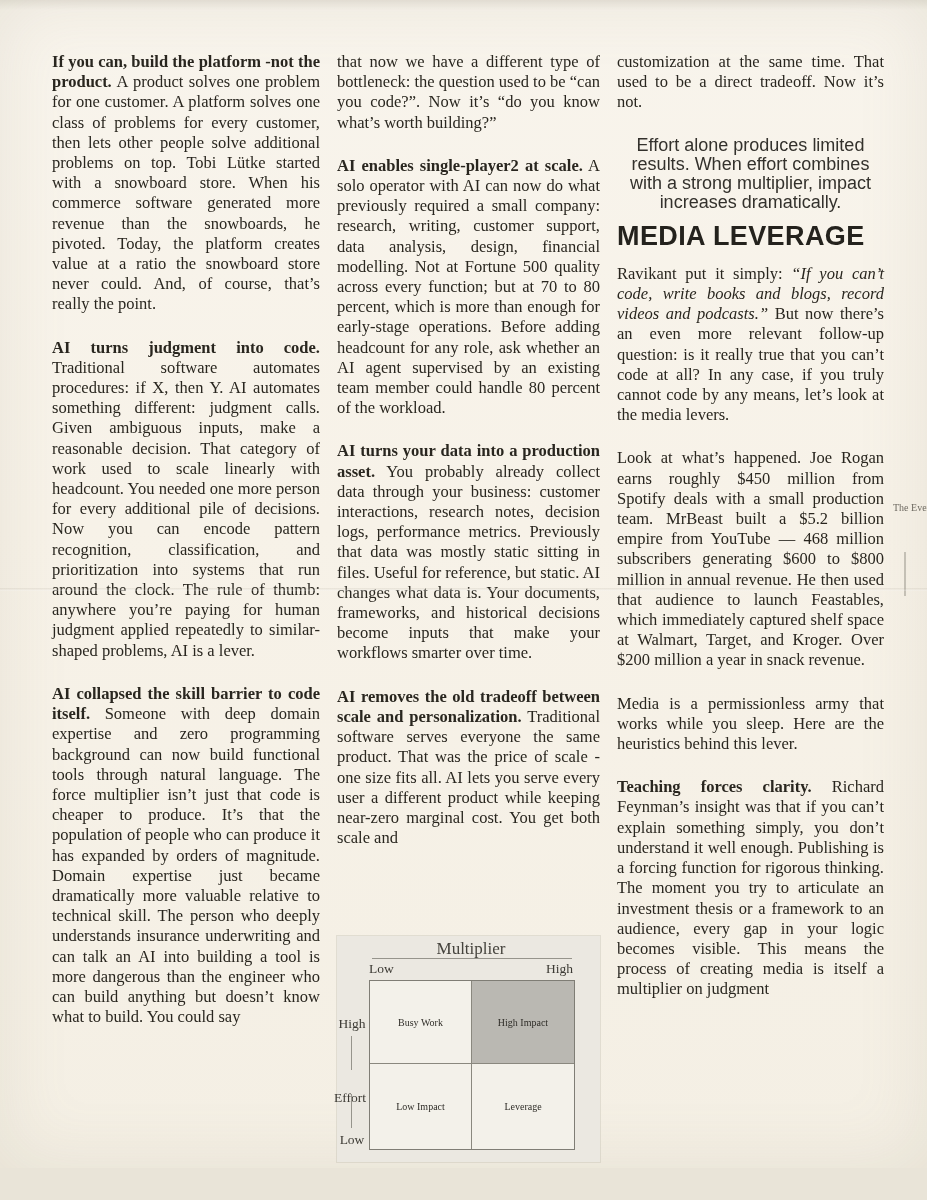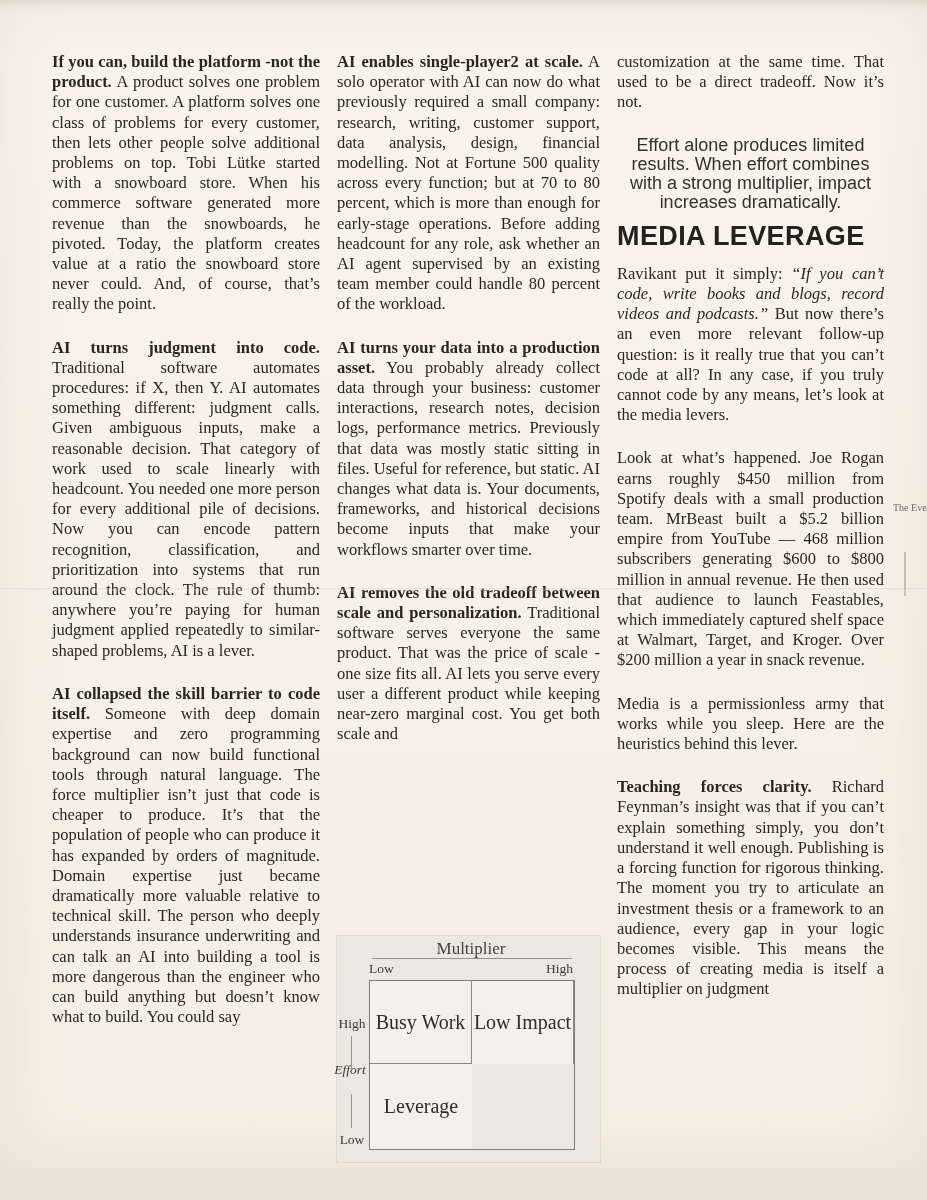--- a/index.html
+++ b/index.html
@@ -47,29 +47,29 @@
     position:absolute;left:32px;top:25px;width:204px;
     display:flex;justify-content:space-between;font-size:13.5px;color:#3c3a34;
   }
   .matrix{
     position:absolute;left:32px;top:44px;width:204px;height:168px;
     border:1px solid #7f7d75;display:grid;
     grid-template-columns:102px 102px;grid-template-rows:83px 85px;
   }
   .cell{
     background:#f3f1ea;display:flex;align-items:center;justify-content:center;
-    font-size:20px;color:#2f2d28;
+    font-size:10px;color:#2f2d28;
   }
   .cell.c1{border-right:1px solid #8a887f;border-bottom:1px solid #8a887f;}
   .cell.c2{border-bottom:1px solid #8a887f;}
   .cell.c3{border-right:1px solid #8a887f;}
   .cell.hl{background:#bab8b2;}
   .ytick{position:absolute;width:34px;text-align:center;font-size:13.5px;color:#3c3a34;}
   .ytick.high{left:-2px;top:80px;}
-  .ytick.effort{left:-4px;top:126px;font-style:italic;}
+  .ytick.effort{left:-4px;top:154px;}
   .ytick.low{left:-2px;top:196px;}
   .ytick-line{position:absolute;left:14px;width:1px;background:#96948c;}
   .ytl1{top:100px;height:34px;}
   .ytl2{top:158px;height:34px;}
   
   .footer{
     position:absolute;left:0;top:1170px;width:100%;text-align:center;
     font-family:"Liberation Sans","DejaVu Sans",sans-serif;
     font-size:15px;color:#1e1d1b;
   }
@@ -95,20 +95,21 @@
 
 <div class="page">
 
   <div class="col col1">
     <p><b>If you can, build the platform -not the product.</b> <span>A product solves one problem for one customer. A platform solves one class of problems for every customer, then lets other people solve additional problems on top. Tobi Lütke started with a snowboard store. When his commerce software generated more revenue than the snowboards, he pivoted. Today, the platform creates value at a ratio the snowboard store never could. And, of course, that’s really the point.</span></p>
     <p><b>AI turns judgment into code.</b> <span>Traditional software automates procedures: if X, then Y. AI automates something different: judgment calls. Given ambiguous inputs, make a reasonable decision. That category of work used to scale linearly with headcount. You needed one more person for every additional pile of decisions. Now you can encode pattern recognition, classification, and prioritization into systems that run around the clock. The rule of thumb: anywhere you’re paying for human judgment applied repeatedly to similar-shaped problems, AI is a lever.</span></p>
     <p><b>AI collapsed the skill barrier to code itself.</b> <span>Someone with deep domain expertise and zero programming background can now build functional tools through natural language. The force multiplier isn’t just that code is cheaper to produce. It’s that the population of people who can produce it has expanded by orders of magnitude. Domain expertise just became dramatically more valuable relative to technical skill. The person who deeply understands insurance underwriting and can talk an AI into building a tool is more dangerous than the engineer who can build anything but doesn’t know what to build. You could say</span></p>
   </div>
 
   <div class="col col2">
+    <p><span>that now we have a different type of bottleneck: the question used to be “can you code?”. Now it’s “do you know what’s worth building?”</span></p>
     <p><b>AI enables single-player2 at scale.</b> <span>A solo operator with AI can now do what previously required a small company: research, writing, customer support, data analysis, design, financial modelling. Not at Fortune 500 quality across every function; but at 70 to 80 percent, which is more than enough for early-stage operations. Before adding headcount for any role, ask whether an AI agent supervised by an existing team member could handle 80 percent of the workload.</span></p>
     <p><b>AI turns your data into a production asset.</b> <span>You probably already collect data through your business: customer interactions, research notes, decision logs, performance metrics. Previously that data was mostly static sitting in files. Useful for reference, but static. AI changes what data is. Your documents, frameworks, and historical decisions become inputs that make your workflows smarter over time.</span></p>
     <p><b>AI removes the old tradeoff between scale and personalization.</b> <span>Traditional software serves everyone the same product. That was the price of scale -one size fits all. AI lets you serve every user a different product while keeping near-zero marginal cost. You get both scale and</span></p>
   </div>
 
   <div class="col col3">
     <p><span>customization at the same time. That used to be a direct tradeoff. Now it’s not.</span></p>
     <div class="pullquote">Effort alone produces limited results. When effort combines with a strong multiplier, impact increases dramatically.</div>
     <div class="section-heading">MEDIA LEVERAGE</div>
     <p><span>Ravikant put it simply: </span><span class="em">“If you can’t code, write books and blogs, record videos and podcasts.”</span><span> But now there’s an even more relevant follow-up question: is it really true that you can’t code at all? In any case, if you truly cannot code by any means, let’s look at the media levers.</span></p>
@@ -124,20 +125,21 @@
       <span>Low</span>
       <span>High</span>
     </div>
     <div class="ytick high">High</div>
     <div class="ytick effort">Effort</div>
     <div class="ytick low">Low</div>
     <div class="ytick-line ytl1"></div>
     <div class="ytick-line ytl2"></div>
     <div class="matrix">
       <div class="cell c1">Busy Work</div>
+      <div class="cell c2 hl">High Impact</div>
       <div class="cell c3">Low Impact</div>
       <div class="cell c4">Leverage</div>
     </div>
   </div>
 
   <div class="edge-text">The Everg</div>
   <div class="edge-mark"></div>
   <div class="crease"></div>
 
 

